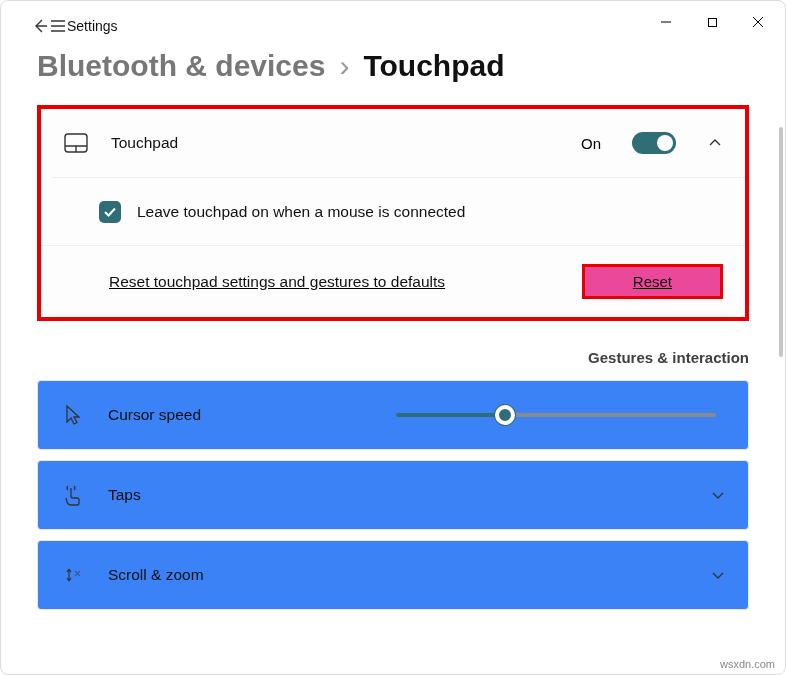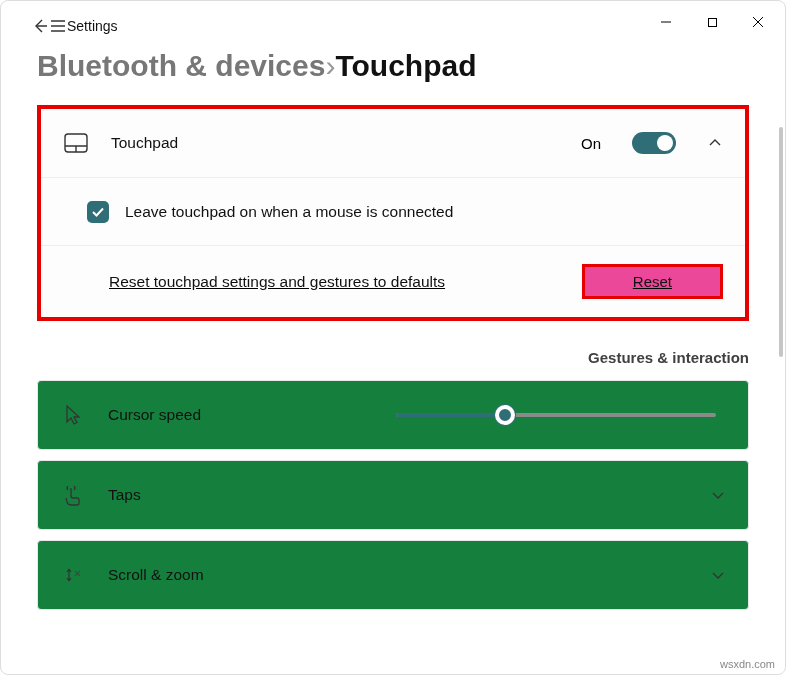--- a/index.html
+++ b/index.html
@@ -1,41 +1,41 @@
 <!DOCTYPE html>
 <html><head>
 <meta charset="utf-8">
 <style>
   * { box-sizing: border-box; margin: 0; padding: 0; font-family: "Segoe UI", -apple-system, sans-serif; }
   body { width: 786px; height: 675px; background: #ffffff; overflow: hidden; position: relative; border: 1px solid #ddd; border-radius: 8px;}
   .titlebar { height: 42px; display: flex; align-items: center; justify-content: flex-end; padding: 0 4px; }
   .winbtn { width: 46px; height: 32px; display: flex; align-items: center; justify-content: center; color: #000; }
   .header { display: flex; align-items: center; padding: 0 30px; height: 22px; margin-top: -28px; margin-bottom: 12px;}
   .header .title { font-size: 14px; color: #111; }
-  .crumbs { padding: 0 36px 12px 36px; font-size: 30px; font-weight: 600; color: #999; display: flex; align-items: center; flex-wrap: wrap;}
+  .crumbs { padding: 0 36px 12px 36px; font-size: 30px; font-weight: 600; color: #999; display: flex; align-items: center; gap: 14px; flex-wrap: wrap;}
   .crumbs .parent { color: #777; }
   .crumbs .sep { color: #999; font-weight: 400;}
   .crumbs .current { color: #111; }
   .content { padding: 10px 36px 0 36px; position: relative; }
   .highlight-box { border: 4px solid #e60000; padding: 0; margin-bottom: 28px; }
   .card { border: 1px solid #e8e8e8; border-radius: 4px; background: #fdfdfd; }
   .row { display: flex; align-items: center; padding: 18px 22px; gap: 22px; min-height: 68px; }
   .row + .row { border-top: 1px solid #eee; }
   .row .icon-slot { width: 26px; display: flex; justify-content: center; flex-shrink:0;}
   .row .label { flex: 1; font-size: 15.5px; color: #111; }
   .row .right { display: flex; align-items: center; gap: 31px; }
   .toggle { width: 44px; height: 22px; border-radius: 11px; background: #2f6e76; position: relative; }
   .toggle::after { content:''; position:absolute; right:3px; top:3px; width:16px; height:16px; background:#fff; border-radius:50%; }
   .chev { width: 16px; height: 16px; display:flex; align-items:center; justify-content:center; color:#444;}
   .sub-row { padding-left: 46px; }
   .checkbox { width: 22px; height: 22px; border-radius: 5px; background: #2f6e76; display:flex; align-items:center; justify-content:center; flex-shrink:0;}
   .checkbox svg { width: 14px; height: 14px; }
   .reset-btn { border: 3px solid #e60000; padding: 6px 48px; background:#ec4899; font-size: 15px; color:#111;}
   .section-title { font-size: 15px; font-weight: 600; color: #404040; margin: 0 0 14px 2px; text-align: right; }
-  .card2 { border: 1px solid #e8e8e8; border-radius: 4px; background: #15803d; margin-bottom: 10px; }
+  .card2 { border: 1px solid #e8e8e8; border-radius: 4px; background: #3b82f6; margin-bottom: 10px; }
   .slider-track { flex: 1.2; height: 4px; background: #8a8a8a; border-radius: 2px; position: relative; margin-right: 10px;}
   .slider-fill { position:absolute; left:0; top:0; height:100%; width:34%; background:#2f6e76; border-radius:2px;}
   .slider-thumb { position:absolute; left:34%; top:50%; transform:translate(-50%,-50%); width:20px; height:20px; border-radius:50%; background:#2f6e76; border:4px solid #fff; box-shadow:0 0 0 1px #2f6e76;}
   .scrollbar { position:absolute; right:2px; top:126px; width:4px; height:230px; background:#c6c6c6; border-radius:2px;}
   .watermark { position:absolute; bottom:4px; right:10px; font-size:11px; color:#888; }
   svg { display:block; }
 </style>
 </head>
 <body>
 
@@ -97,21 +97,21 @@
         <div class="right">
           <span style="font-size:15px;">On</span>
           <div class="toggle"></div>
           <span class="chev">
             <svg width="14" height="14" viewBox="0 0 14 14">
                 <path d="M2 9 L7 4 L12 9" fill="none" stroke="#333" stroke-width="1.4"></path>
               </svg>
           </span>
         </div>
       </div>
-      <div class="row sub-row" style="gap:16px;">
+      <div class="row sub-row" style="gap:16px;margin-left:12px;">
         <div class="checkbox">
           <svg viewBox="0 0 14 14">
               <path d="M2 7 L5.5 10.5 L12 3.5" fill="none" stroke="#fff" stroke-width="2"></path>
             </svg>
         </div>
         <span class="label">Leave touchpad on when a mouse is connected</span>
       </div>
       <div class="row sub-row" style="padding-left:68px;text-decoration:underline;">
         <span class="label">Reset touchpad settings and gestures to defaults</span>
         <button class="reset-btn">Reset</button>

